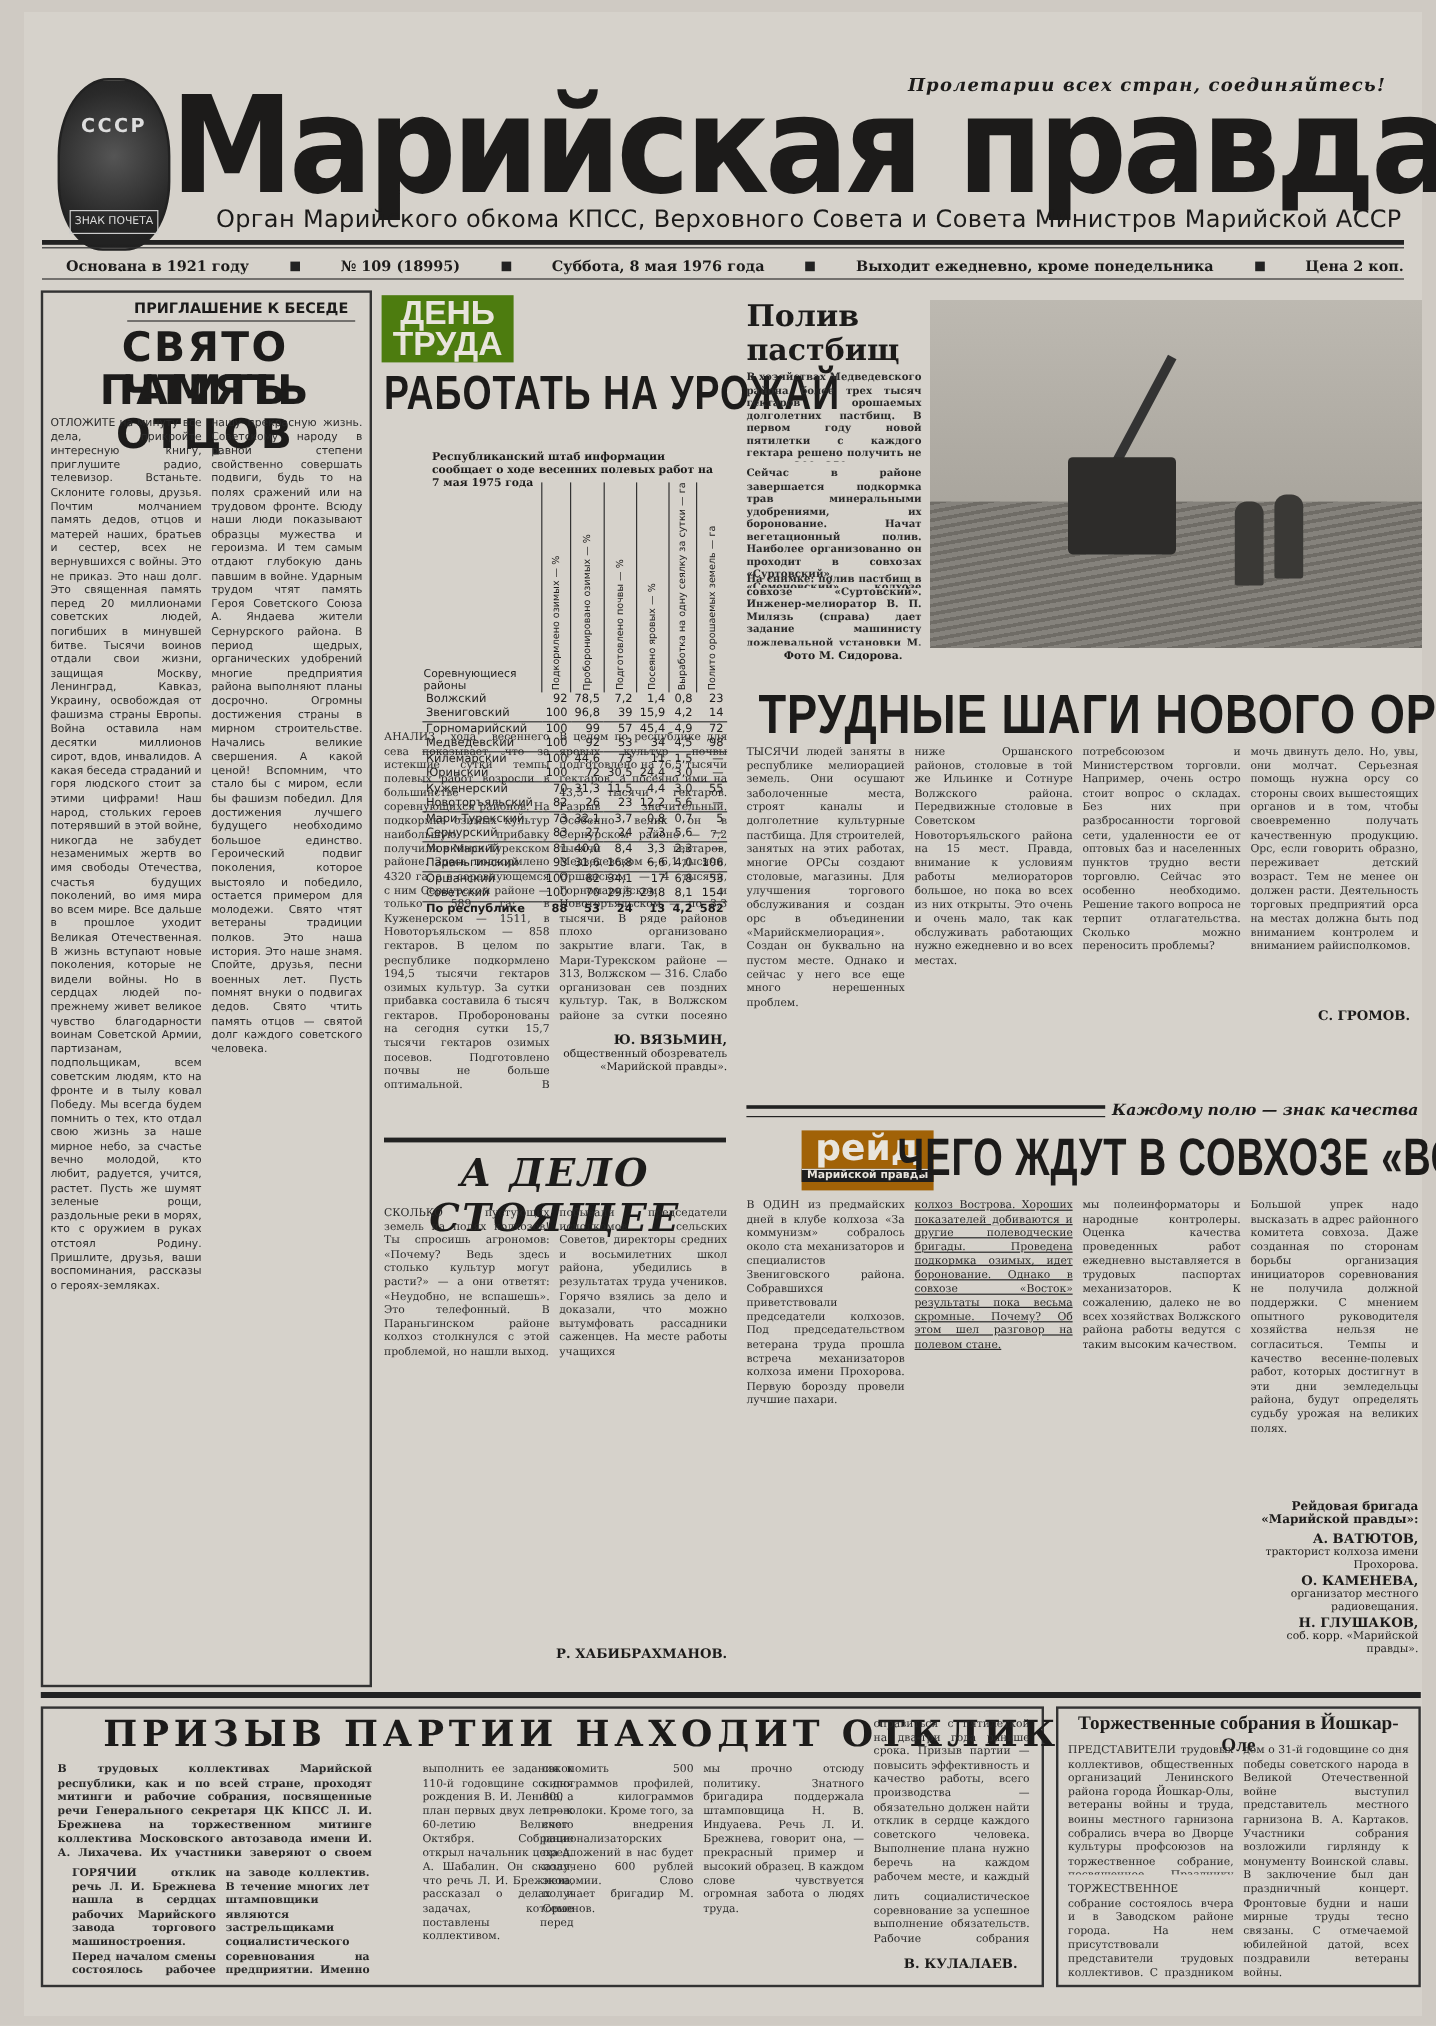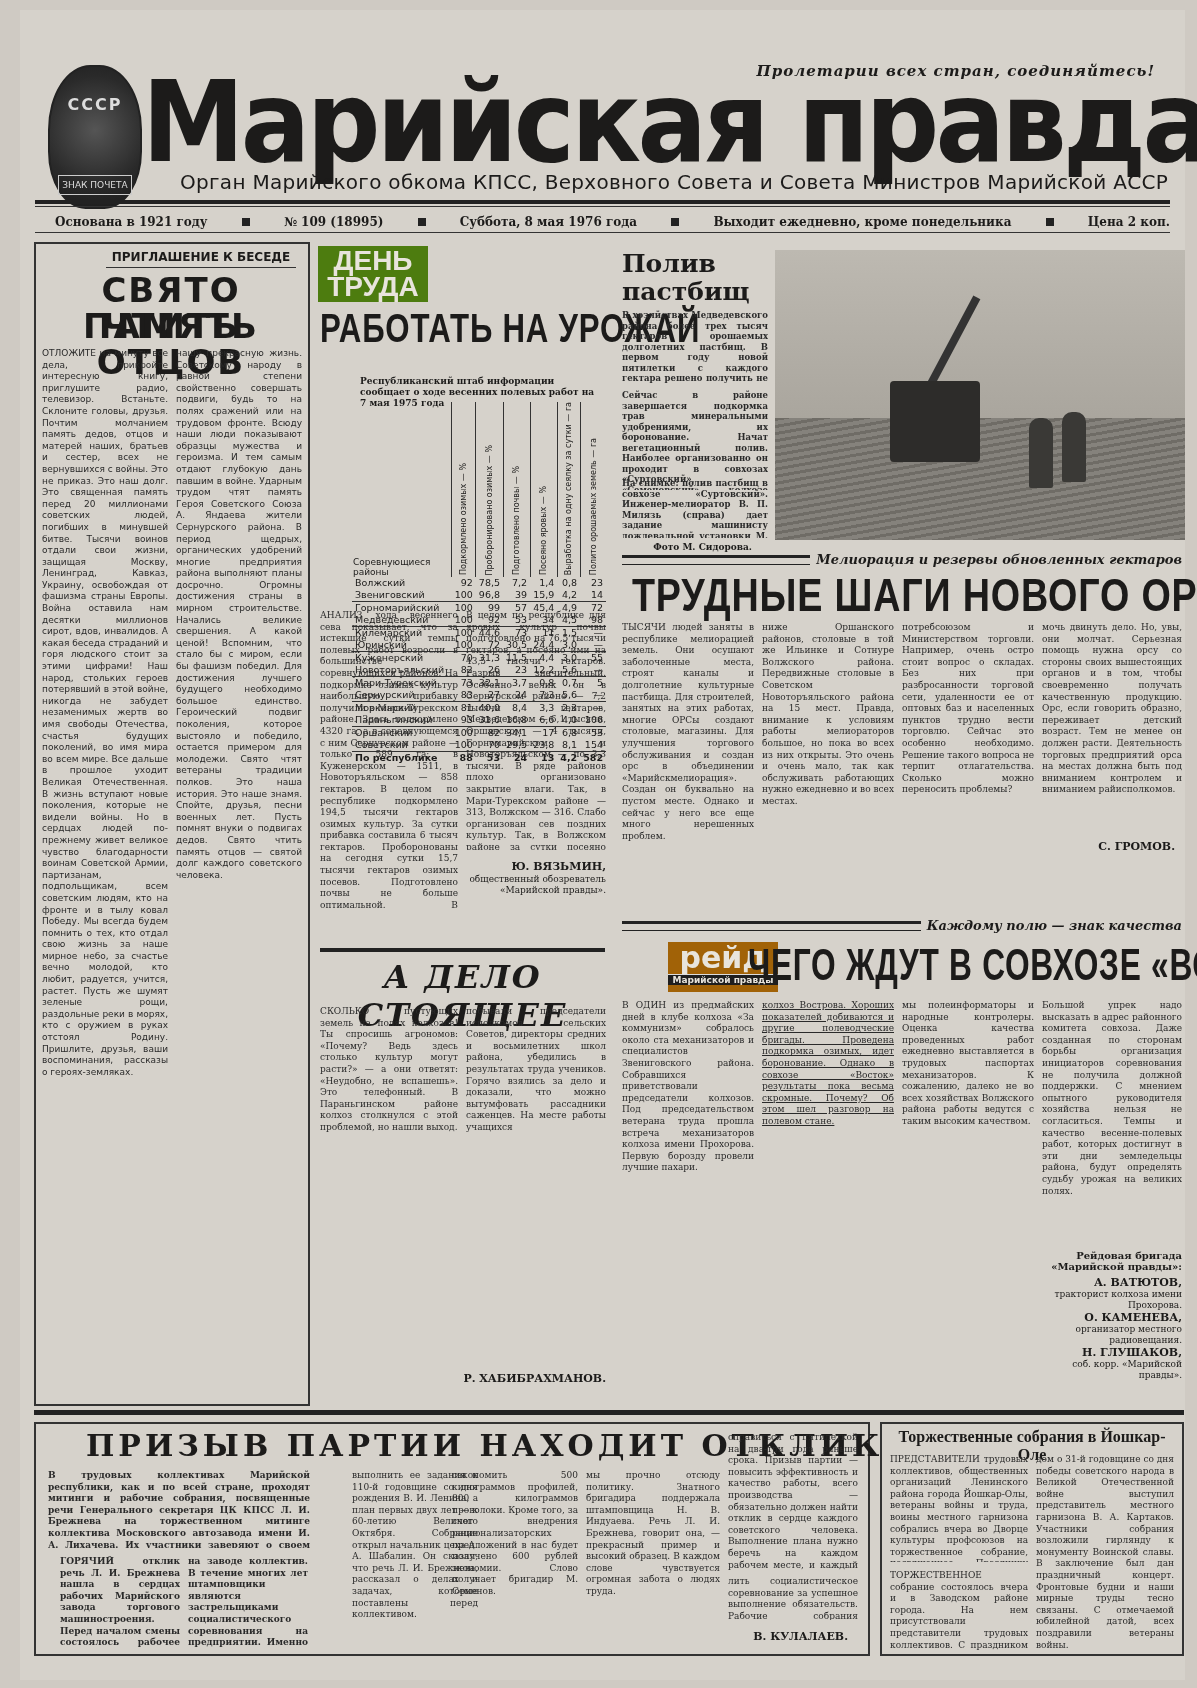--- a/index.html
+++ b/index.html
@@ -255,24 +255,20 @@
   <div class="abs sig" style="left:602px; top:532px; width:130px; font-size:9px;">Фото М. Сидорова.</div>
   <div class="abs photo" style="left:755px; top:240px; width:410px; height:290px; overflow:hidden;">
     <div class="sky"></div>
     <div class="field"></div>
     <div class="boom"></div>
     <div class="tractor"></div>
     <div class="person" style="left:62%; top:58%;"></div>
     <div class="person" style="left:70%; top:56%;"></div>
   </div>
 
-  <div class="abs section-line" style="left:602px; top:542px; width:560px;">
-    <div class="bars"></div>
-    <div class="txt">Мелиорация и резервы обновленных гектаров</div>
-  </div>
   <div class="abs cond-head" style="left:612px; top:558px; font-size:46px; transform:scaleX(0.82);">ТРУДНЫЕ ШАГИ НОВОГО ОРСА</div>
   <div class="abs textcol serif" style="left:602px; top:612px; width:132px; height:240px;">ТЫСЯЧИ людей заняты в республике мелиорацией земель. Они осушают заболоченные места, строят каналы и долголетние культурные пастбища. Для строителей, занятых на этих работах, многие ОРСы создают столовые, магазины. Для улучшения торгового обслуживания и создан орс в объединении «Марийскмелиорация». Создан он буквально на пустом месте. Однако и сейчас у него все еще много нерешенных проблем.</div>
   <div class="abs textcol serif" style="left:742px; top:612px; width:132px; height:240px;">ниже Оршанского районов, столовые в той же Ильинке и Сотнуре Волжского района. Передвижные столовые в Советском Новоторъяльского района на 15 мест. Правда, внимание к условиям работы мелиораторов большое, но пока во всех из них открыты. Это очень и очень мало, так как обслуживать работающих нужно ежедневно и во всех местах.</div>
   <div class="abs textcol serif" style="left:882px; top:612px; width:132px; height:240px;">потребсоюзом и Министерством торговли. Например, очень остро стоит вопрос о складах. Без них при разбросанности торговой сети, удаленности ее от оптовых баз и населенных пунктов трудно вести торговлю. Сейчас это особенно необходимо. Решение такого вопроса не терпит отлагательства. Сколько можно переносить проблемы?</div>
   <div class="abs textcol serif" style="left:1022px; top:612px; width:140px; height:215px;">мочь двинуть дело. Но, увы, они молчат. Серьезная помощь нужна орсу со стороны своих вышестоящих органов и в том, чтобы своевременно получать качественную продукцию. Орс, если говорить образно, переживает детский возраст. Тем не менее он должен расти. Деятельность торговых предприятий орса на местах должна быть под вниманием контролем и вниманием райисполкомов.</div>
   <div class="abs sig" style="left:1030px; top:830px; width:125px;">С. ГРОМОВ.</div>
 
   <div class="abs section-line" style="left:602px; top:908px; width:560px;">
     <div class="bars"></div>
     <div class="txt">Каждому полю — знак качества</div>

